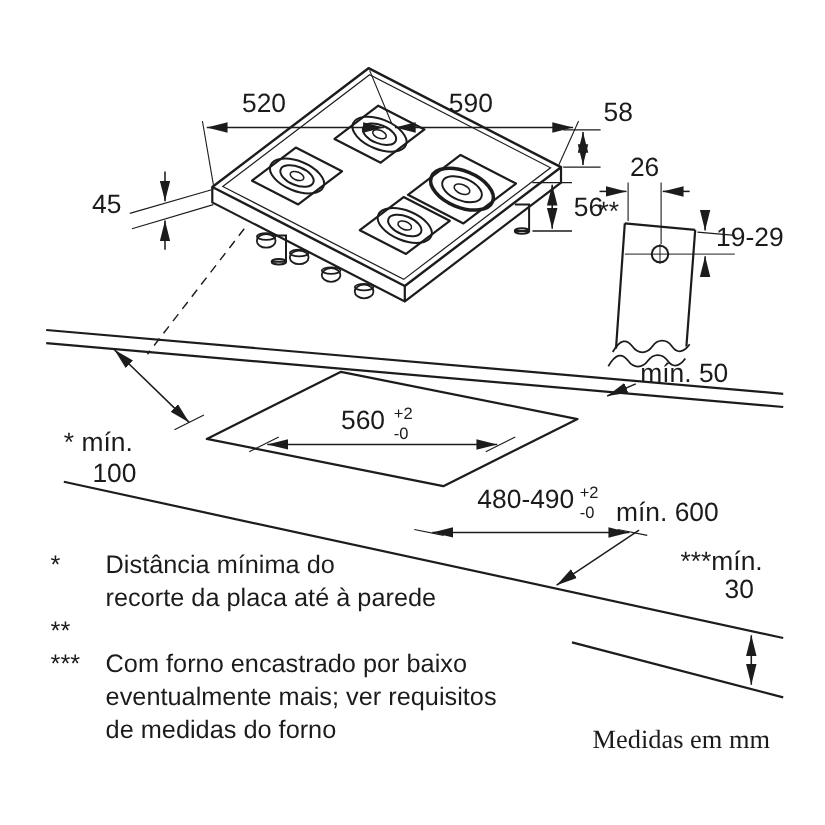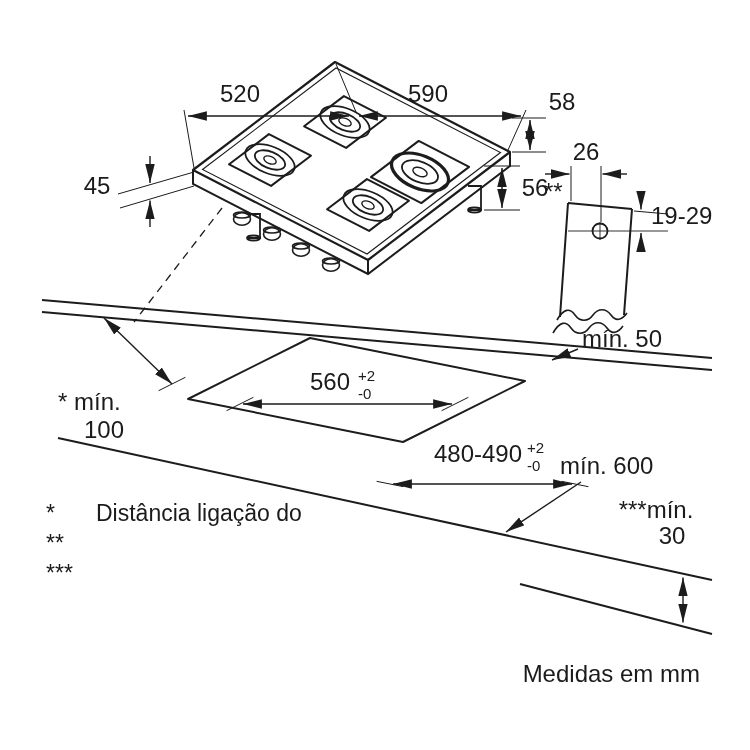--- a/index.html
+++ b/index.html
@@ -8,21 +8,21 @@
     font-family:"Liberation Sans", sans-serif;color:#1b1b1b;overflow:hidden;
   }
   svg{position:absolute;left:0;top:0;}
   svg text{fill:#1b1b1b;font-family:"Liberation Sans", sans-serif;font-size:24px;}
   svg text.tol{font-size:15px;}
   svg .ln{stroke:#1c1c1c;fill:none;}
   #footnotes{position:absolute;left:46px;top:498px;font-size:23px;line-height:30px;}
   .fn{display:flex;align-items:flex-start;}
   .fn .mk{width:50px;flex:none;}
   .fn .tx{flex:1;}
-  #units{position:absolute;right:50px;top:660px;font-size:24px;}
+  #units{position:absolute;right:50px;top:660px;font-size:24px;font-family:Liberation Serif, serif;}
 </style>
 </head>
 <body>
 
 <svg width="750" height="750" viewBox="0 0 750 750">
   <defs>
     <marker id="arw" viewBox="0 0 14 8" refX="13.5" refY="4" markerWidth="14" markerHeight="8" orient="auto-start-reverse" markerUnits="strokeWidth">
       <path d="M0,0.6 L13.5,4 L0,7.4 Z" fill="#1c1c1c"></path>
     </marker>
   </defs>
@@ -174,24 +174,30 @@
     <line class="ln" stroke-width="1.4" x1="683" y1="577.5" x2="683" y2="622.5" marker-start="url(#arw)" marker-end="url(#arw)"></line>
     <text x="656" y="518" text-anchor="middle">***mín.</text>
     <text x="672" y="544" text-anchor="middle">30</text>
   </g>
 </svg>
 
 <div id="footnotes">
   <div class="fn">
     <div class="mk">*</div>
     <div class="tx">
-      <div>Distância ligação do</div>
+      <div>Distância mínima do</div>
+      <div>recorte da placa até à parede</div>
     </div>
   </div>
   <div class="fn">
     <div class="mk">**</div>
   </div>
   <div class="fn">
     <div class="mk">***</div>
+    <div class="tx">
+      <div>Com forno encastrado por baixo</div>
+      <div>eventualmente mais; ver requisitos</div>
+      <div>de medidas do forno</div>
+    </div>
   </div>
 </div>
 
 <div id="units">Medidas em mm</div>
 
 </body></html>

